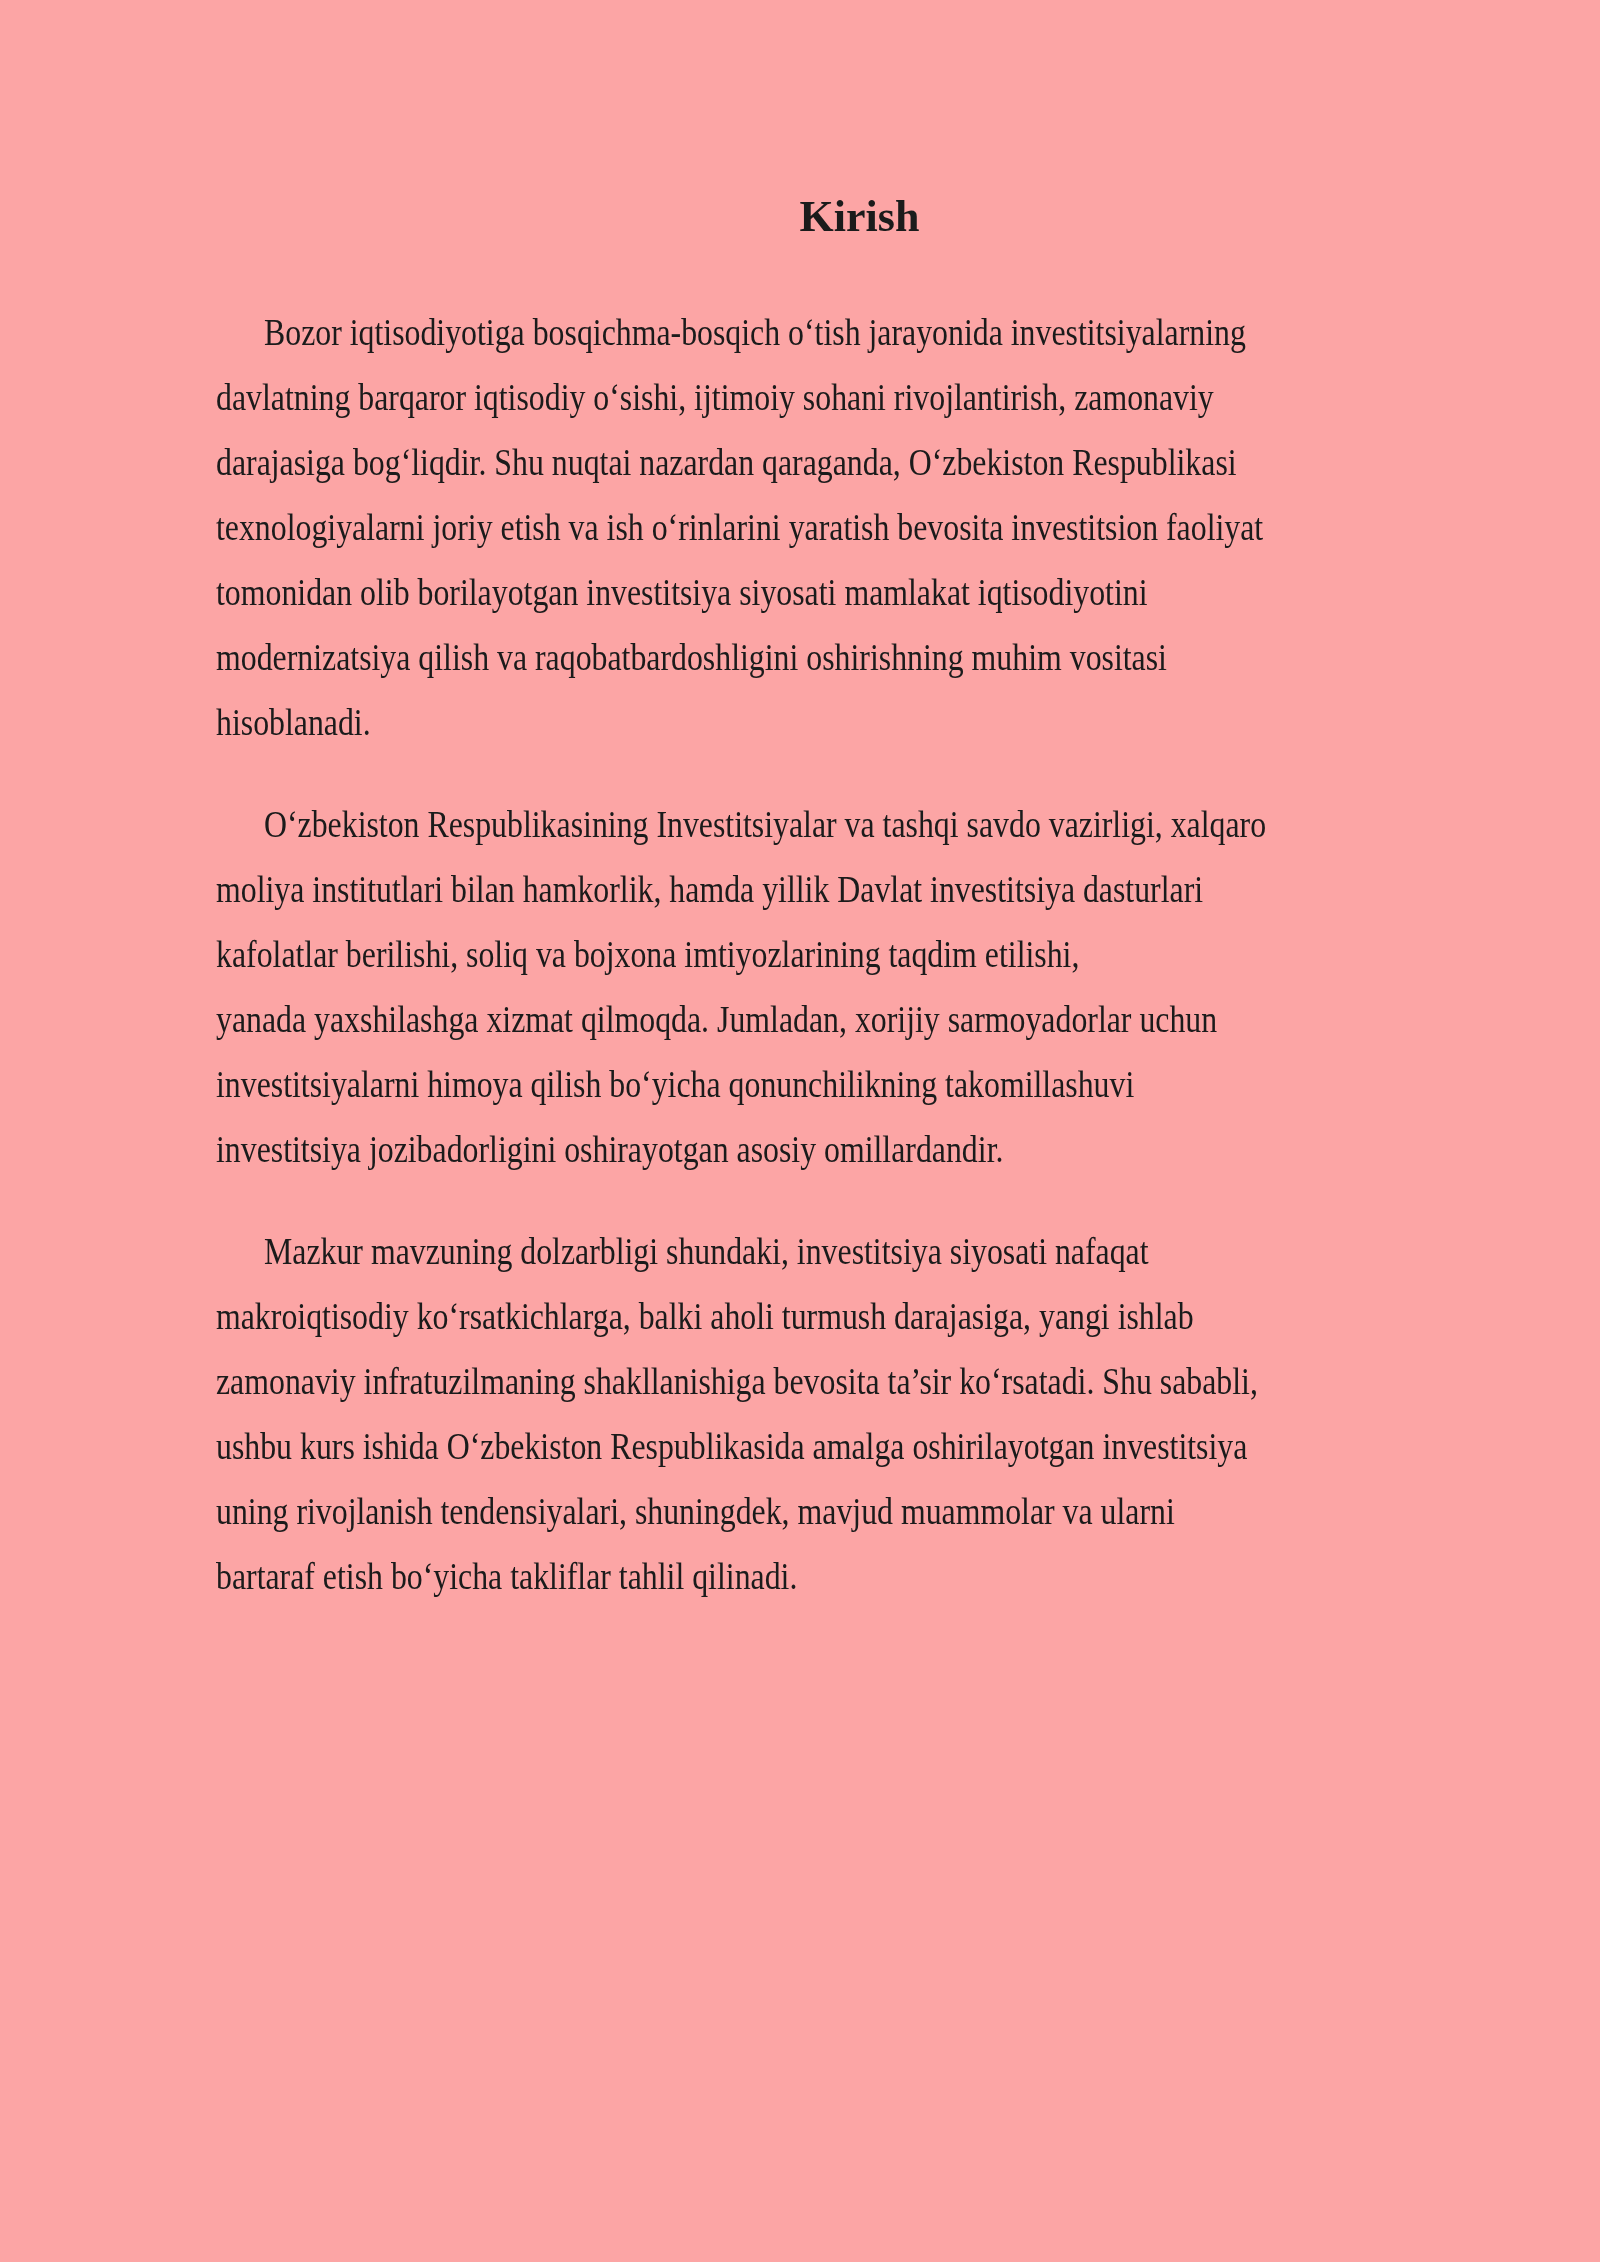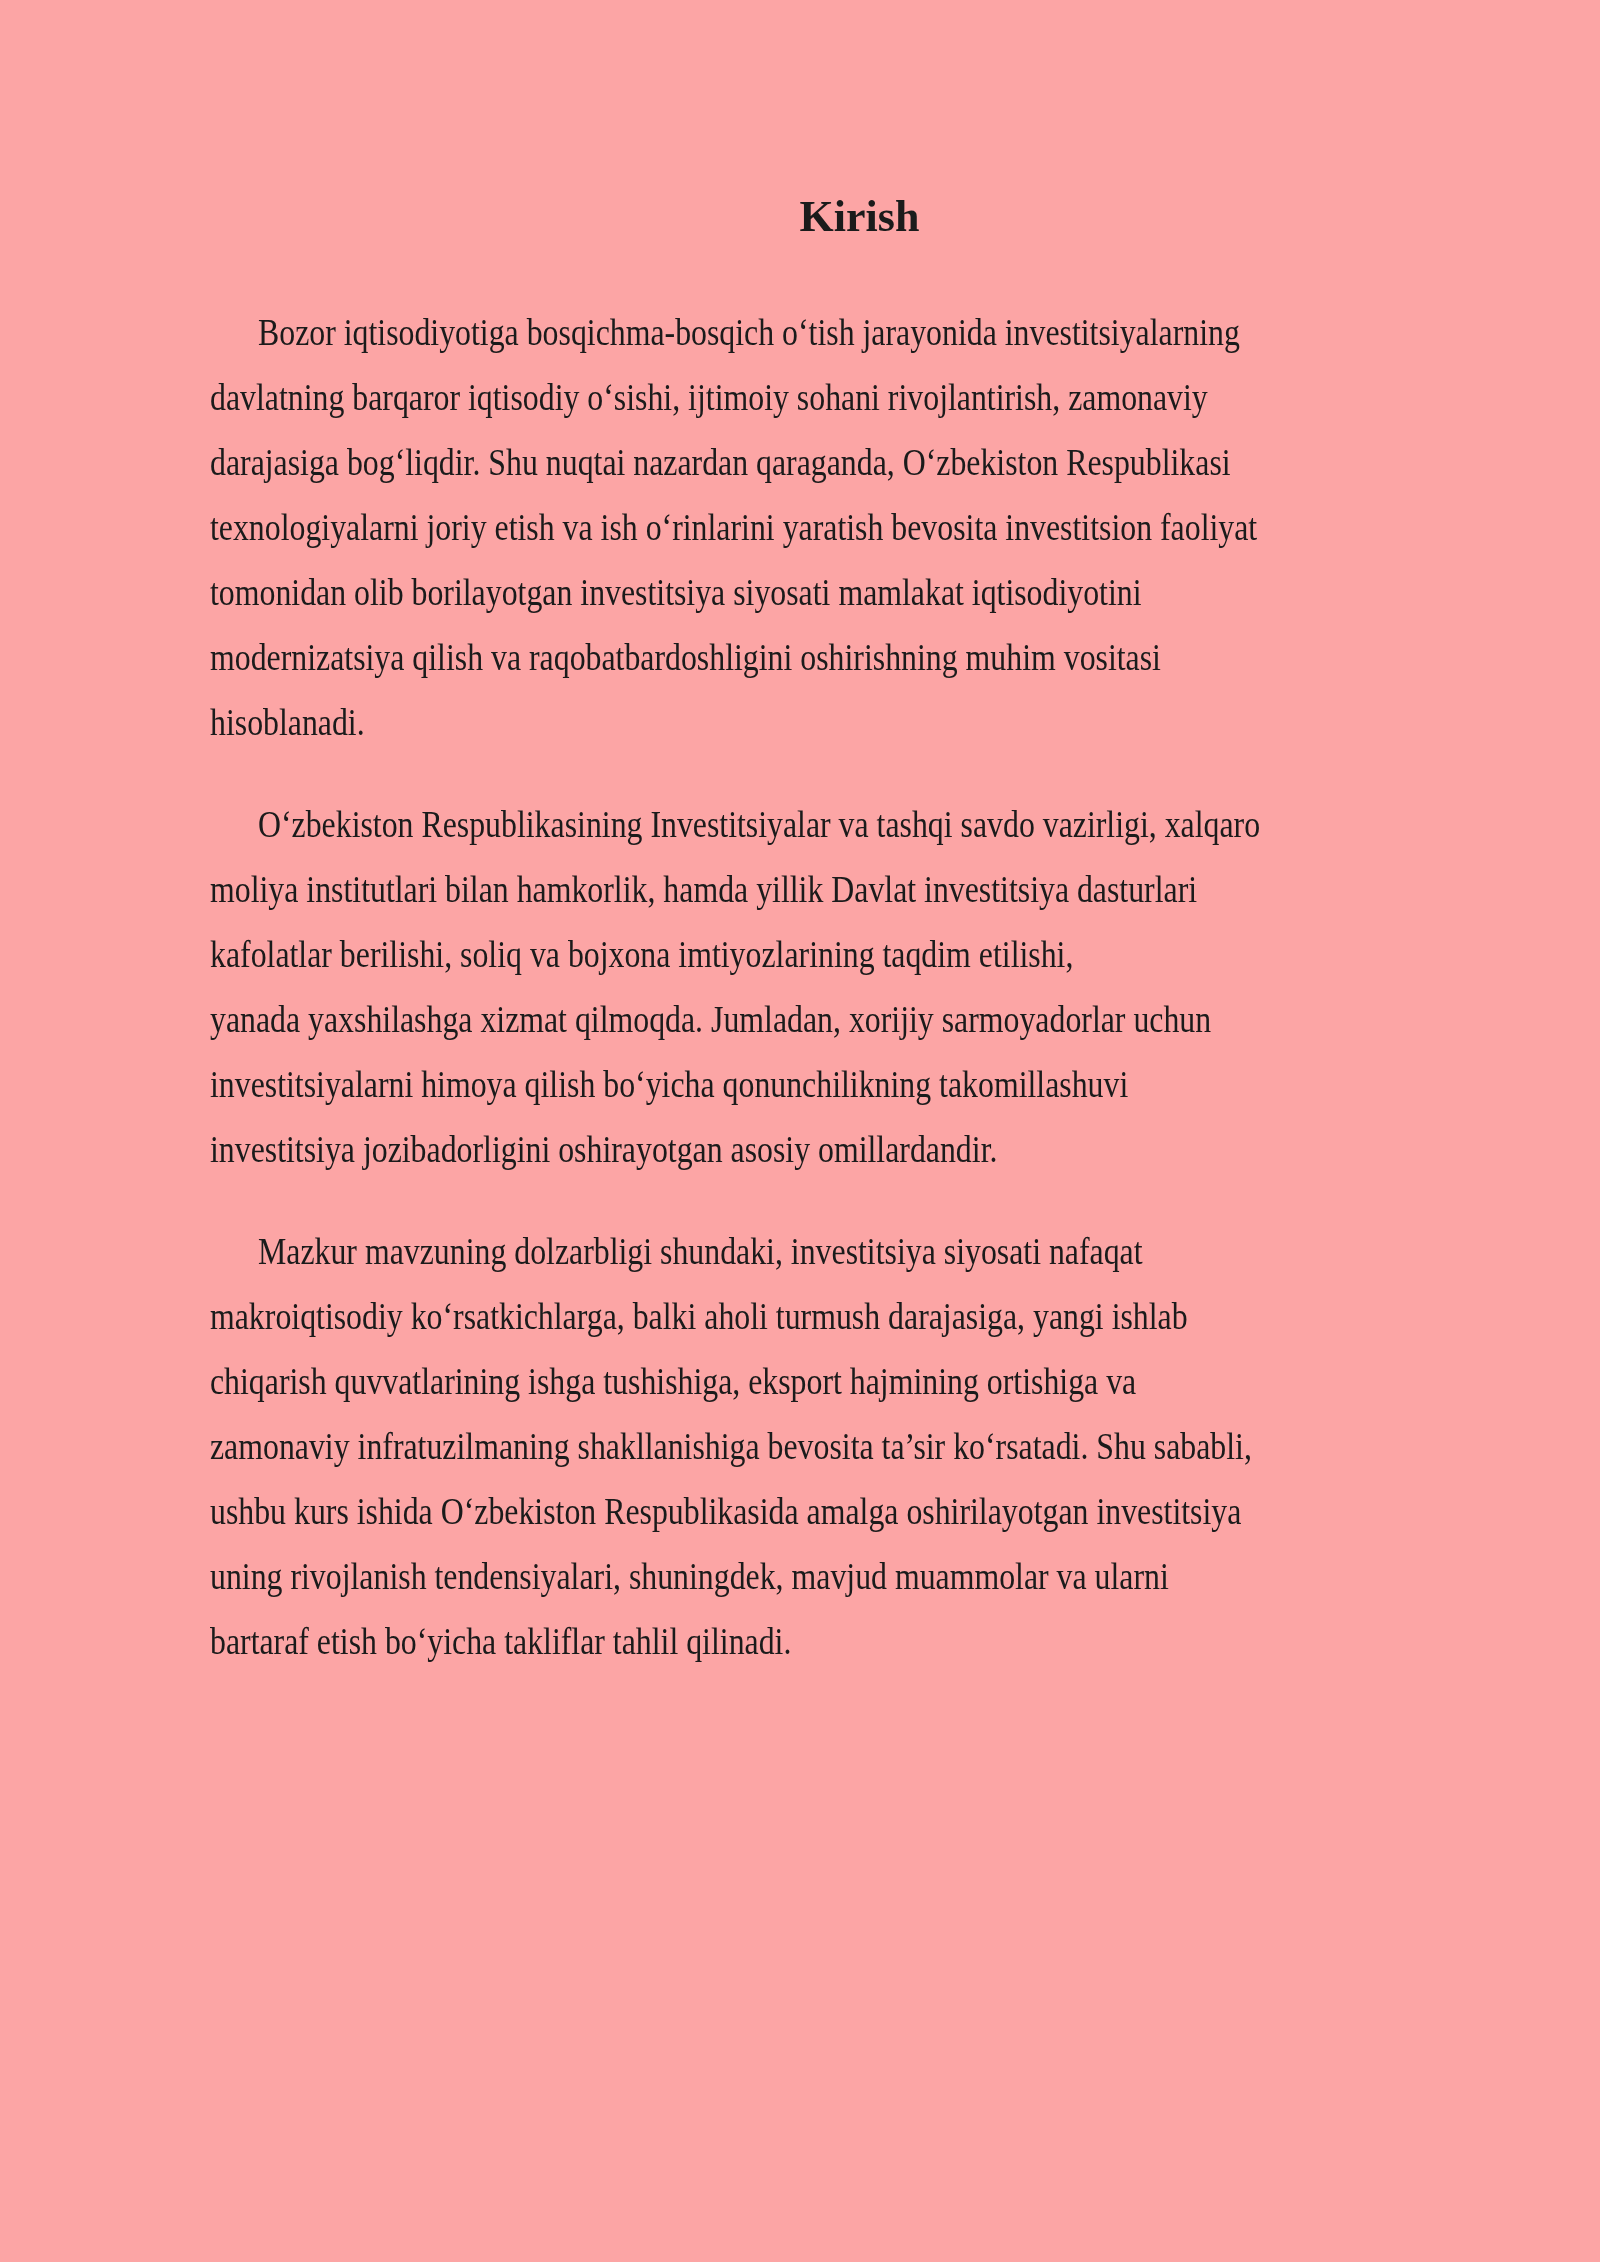--- a/index.html
+++ b/index.html
@@ -23,21 +23,21 @@
     width: 1167px;
     margin: 0;
     text-align: center;
     font-size: 44px;
     line-height: 58px;
     font-weight: 700;
     white-space: pre;
   }
   .doc-body {
     position: absolute;
-    left: 210px;
+    left: 216px;
     top: 300px;
     width: 1215px;
   }
   .para {
     margin: 0 0 37px 0;
   }
   .line {
     height: 65px;
     line-height: 65px;
     font-size: 37px;
@@ -72,20 +72,19 @@
         <div class="line first"><span class="line-inner">Oʻzbekiston Respublikasining Investitsiyalar va tashqi savdo vazirligi, xalqaro</span></div>
         <div class="line"><span class="line-inner">moliya institutlari bilan hamkorlik, hamda yillik Davlat investitsiya dasturlari</span></div>
         <div class="line"><span class="line-inner">kafolatlar berilishi, soliq va bojxona imtiyozlarining taqdim etilishi,</span></div>
         <div class="line"><span class="line-inner">yanada yaxshilashga xizmat qilmoqda. Jumladan, xorijiy sarmoyadorlar uchun</span></div>
         <div class="line"><span class="line-inner">investitsiyalarni himoya qilish boʻyicha qonunchilikning takomillashuvi</span></div>
         <div class="line"><span class="line-inner">investitsiya jozibadorligini oshirayotgan asosiy omillardandir.</span></div>
       </div>
       <div class="para">
         <div class="line first"><span class="line-inner">Mazkur mavzuning dolzarbligi shundaki, investitsiya siyosati nafaqat</span></div>
         <div class="line"><span class="line-inner">makroiqtisodiy koʻrsatkichlarga, balki aholi turmush darajasiga, yangi ishlab</span></div>
-        <div class="line"><span class="line-inner">chiqarish quvvatlarining ishga tushishiga, eksport hajmining ortishiga va</span></div>
         <div class="line"><span class="line-inner">zamonaviy infratuzilmaning shakllanishiga bevosita ta’sir koʻrsatadi. Shu sababli,</span></div>
         <div class="line"><span class="line-inner">ushbu kurs ishida Oʻzbekiston Respublikasida amalga oshirilayotgan investitsiya</span></div>
         <div class="line"><span class="line-inner">uning rivojlanish tendensiyalari, shuningdek, mavjud muammolar va ularni</span></div>
         <div class="line"><span class="line-inner">bartaraf etish boʻyicha takliflar tahlil qilinadi.</span></div>
       </div>
     </div>
 </div>
 
 </body></html>

